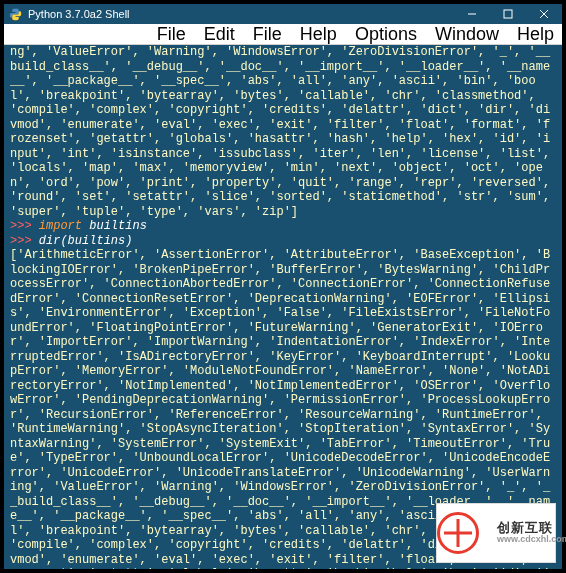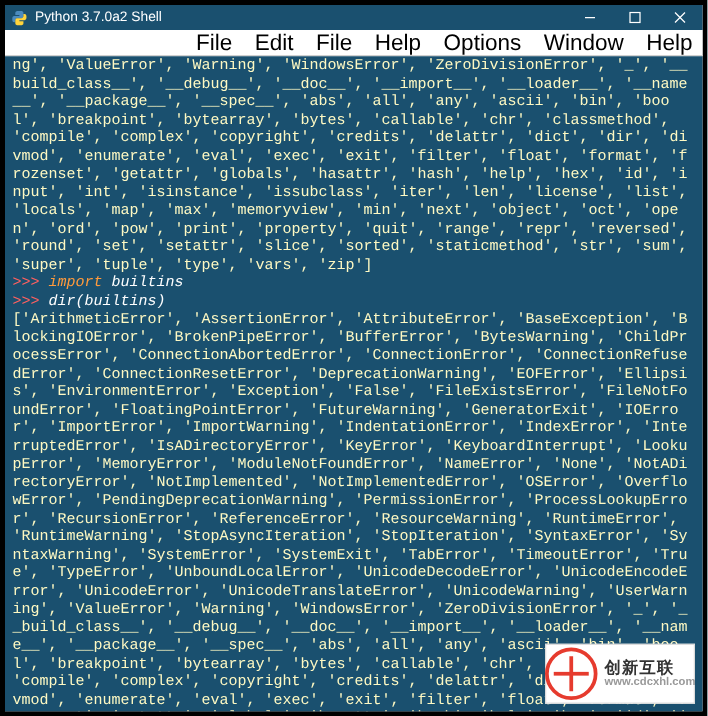--- a/index.html
+++ b/index.html
@@ -88,28 +88,27 @@
   }
   .console .output { color: #fef9c3; }
   .console .prompt { color: #ff6060; }
   .console .kw { color: #ff9a3c; font-style: italic; }
   .console .id { color: #ffffff; font-style: italic; }
   .logo {
     position: absolute;
     right: 6px;
     bottom: 6px;
     width: 120px;
-    height: 48px;
+    height: 60px;
     background: #ffffff;
     border: 1px solid #dcdcdc;
     display: flex;
     align-items: center;
-    justify-content: center;
     box-sizing: border-box;
-    gap: 6px;
+    gap: 18px;
   }
   .logo .circ {
     width: 36px;
     height: 36px;
     border: 3px solid #e63b2e;
     border-radius: 50%;
     position: relative;
     flex-shrink: 0;
   }
   .logo .circ::before, .logo .circ::after {

